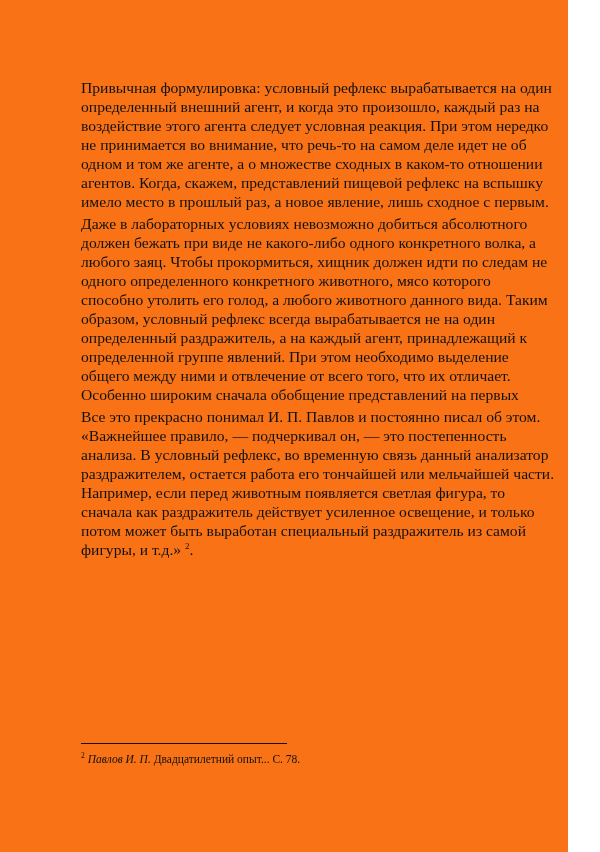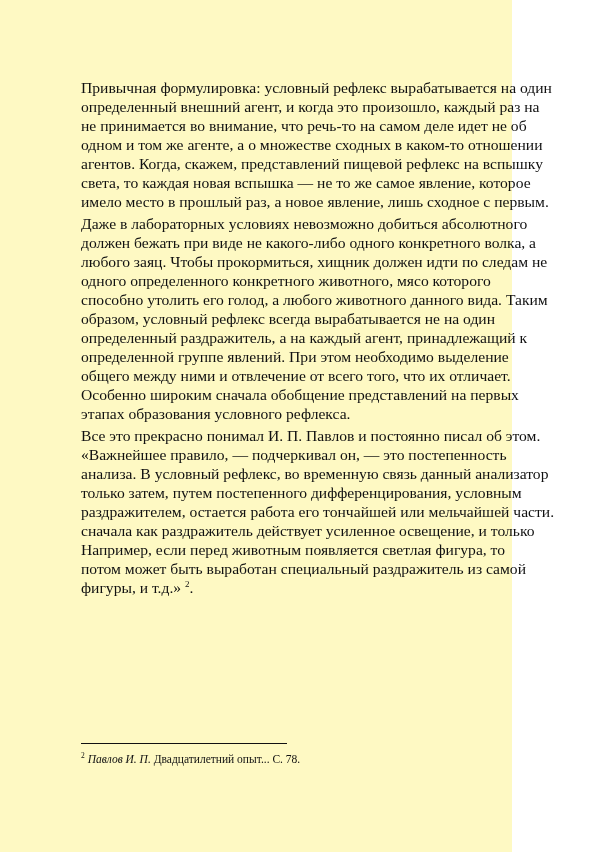--- a/index.html
+++ b/index.html
@@ -11,22 +11,22 @@
       width: 600px;
       height: 852px;
       position: relative;
       overflow: hidden;
       font-family: "Liberation Serif", "DejaVu Serif", serif;
       color: #111111;
     }
     .page {
       position: absolute;
       left: 0; top: 0;
-      width: 512px; height: 852px;
-      background: #fef9c3;
+      width: 568px; height: 852px;
+      background: #f97316;
     }
     .body-text {
       position: absolute;
       left: 81px;
       top: 78px;
       width: 450px;
       font-size: 15.6px;
       line-height: 19px;
     }
     .line {
@@ -71,51 +71,49 @@
   </style>
 </head>
 <body>
 
 <div class="page">
   <div class="body-text">
 
     <div>
       <span class="line">Привычная формулировка: условный рефлекс вырабатывается на один</span>
       <span class="line">определенный внешний агент, и когда это произошло, каждый раз на</span>
+      <span class="line">воздействие этого агента следует условная реакция. При этом нередко</span>
       <span class="line">не принимается во внимание, что речь-то на самом деле идет не об</span>
       <span class="line">одном и том же агенте, а о множестве сходных в каком-то отношении</span>
       <span class="line">агентов. Когда, скажем, представлений пищевой рефлекс на вспышку</span>
-      <span class="line">света, то каждая новая вспышка — не то же самое явление, которое</span>
       <span class="line">имело место в прошлый раз, а новое явление, лишь сходное с первым.</span>
     </div>
     <span class="para-gap"></span>
 
     <div>
       <span class="line">Даже в лабораторных условиях невозможно добиться абсолютного</span>
       <span class="line">должен бежать при виде не какого-либо одного конкретного волка, а</span>
       <span class="line">любого заяц. Чтобы прокормиться, хищник должен идти по следам не</span>
       <span class="line">одного определенного конкретного животного, мясо которого</span>
       <span class="line">способно утолить его голод, а любого животного данного вида. Таким</span>
       <span class="line">образом, условный рефлекс всегда вырабатывается не на один</span>
       <span class="line">определенный раздражитель, а на каждый агент, принадлежащий к</span>
       <span class="line">определенной группе явлений. При этом необходимо выделение</span>
       <span class="line">общего между ними и отвлечение от всего того, что их отличает.</span>
       <span class="line">Особенно широким сначала обобщение представлений на первых</span>
-      <span class="line">этапах образования условного рефлекса.</span>
     </div>
     <span class="para-gap"></span>
 
     <div>
       <span class="line">Все это прекрасно понимал И. П. Павлов и постоянно писал об этом.</span>
       <span class="line">«Важнейшее правило, — подчеркивал он, — это постепенность</span>
       <span class="line">анализа. В условный рефлекс, во временную связь данный анализатор</span>
-      <span class="line">только затем, путем постепенного дифференцирования, условным</span>
       <span class="line">раздражителем, остается работа его тончайшей или мельчайшей части.</span>
+      <span class="line">Например, если перед животным появляется светлая фигура, то</span>
       <span class="line">сначала как раздражитель действует усиленное освещение, и только</span>
-      <span class="line">Например, если перед животным появляется светлая фигура, то</span>
       <span class="line">потом может быть выработан специальный раздражитель из самой</span>
       <span class="line"><span>фигуры, и т.д.»</span> <sup class="fnref">2</sup><span>.</span></span>
     </div>
   </div>
 
   <div class="footnote-rule"></div>
 
   <div class="footnote">
     <sup>2</sup><span class="author">Павлов И. П.</span> <span>Двадцатилетний опыт... С. 78.</span>
   </div>

